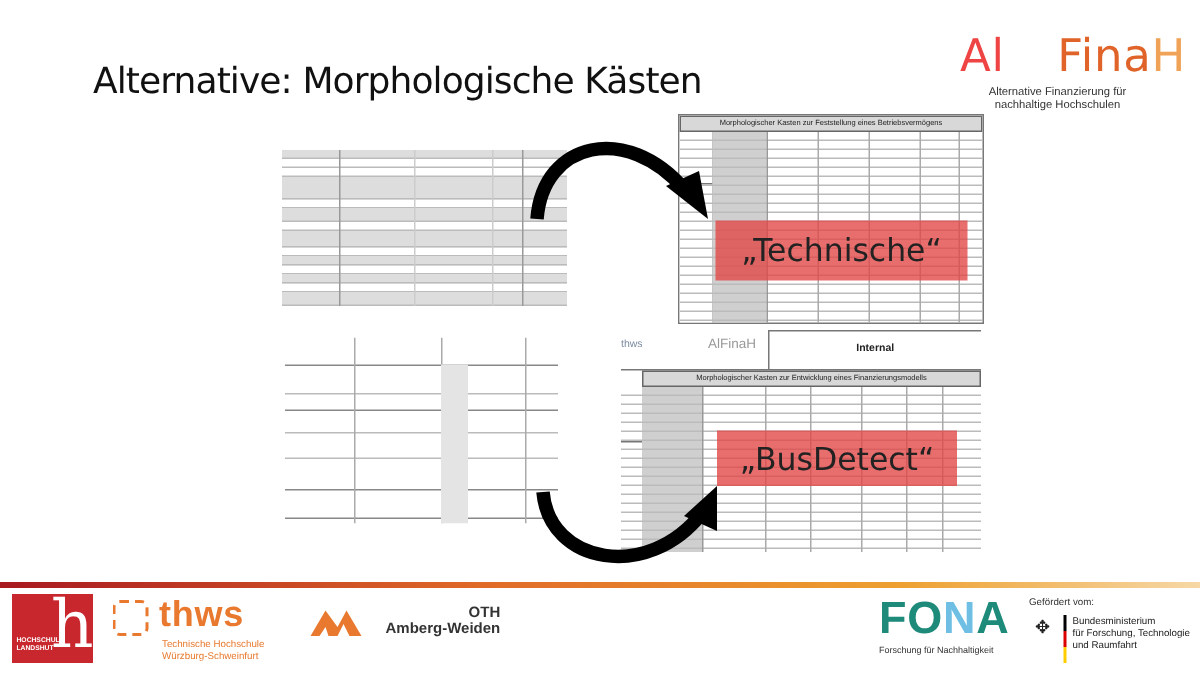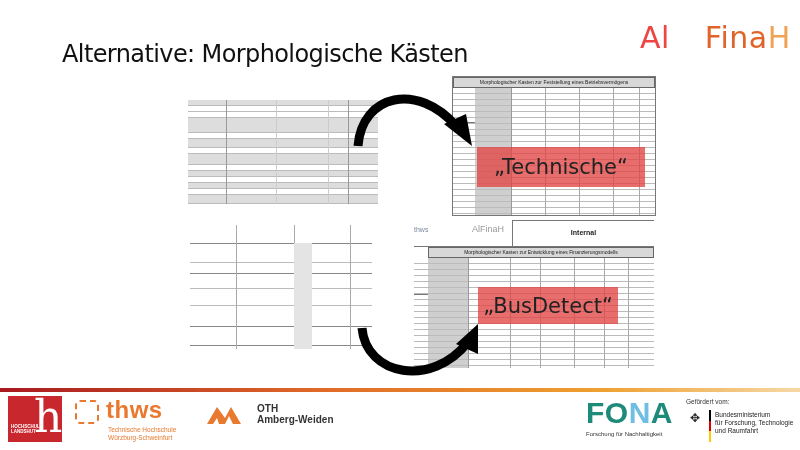--- a/index.html
+++ b/index.html
@@ -22,62 +22,66 @@
     .doc-b { left:190px; top:225px; width:182px; height:124px; }
     .doc-c { left:452px; top:76px; width:202px; height:138px; border:1px solid #777; }
     .doc-d { left:414px; top:220px; width:240px; height:148px; }
 
     .hdr-bar { background:#d8d8d8; border:1px solid #666; height:9px; font-size:5px; text-align:center; line-height:9px; color:#222; }
     .side-col { position:absolute; left:0; top:0; width:22px; bottom:0; border-right:1px solid #777; background:#fff; }
     .label-col { position:absolute; left:22px; width:36px; top:0; bottom:0; background:#cfcfcf; }
 
     .overlay { position:absolute; background:rgba(226,68,68,0.78); color:#222; font-family:"DejaVu Sans", sans-serif; display:flex; align-items:center; justify-content:center; }
     .ov-fin { left:477px; top:147px; width:168px; height:40px; font-size:21px; }
-    .ov-bus { left:478px; top:287px; width:140px; height:37px; font-size:21px; }
+    .ov-bus { left:478px; top:287px; width:160px; height:37px; font-size:21px; }
 
     .doc-d .top { height:26px; position:relative; border-bottom:1px solid #777; }
     .doc-d .thws-mini { position:absolute; left:0; top:6px; font-size:7px; color:#7a8ba0; }
     .doc-d .alf-mini { position:absolute; left:58px; top:4px; font-size:9px; color:#999; }
     .doc-d .internal { position:absolute; left:98px; right:0; top:0; bottom:0; border-left:1px solid #777; border-top:1px solid #777; text-align:center; font-size:7px; line-height:24px; color:#222; font-weight:bold; }
 
     .arrow { position:absolute; }
 
     .footer-line { position:absolute; left:0; top:388px; width:800px; height:4px; background:linear-gradient(90deg,#a81820 0%,#e06a28 40%,#eea030 75%,#f6d8a6 100%); }
 
     .logo { position:absolute; }
     .hl { left:8px; top:396px; width:54px; height:46px; background:#c9272e; color:#fff; }
     .hl .h { position:absolute; left:26px; top:-2px; font-size:44px; line-height:46px; font-family:"DejaVu Serif", serif; color:#fff; }
     .hl .t { position:absolute; left:3px; top:28px; font-size:4.5px; line-height:5px; font-weight:bold; }
     .thws { left:75px; top:398px; }
     .thws .mark { position:absolute; left:0; top:2px; width:24px; height:24px; border:2px dashed #e8792e; border-radius:5px; box-sizing:border-box; }
     .thws .name { position:absolute; left:31px; top:-2px; font-size:24px; font-weight:bold; color:#e8792e; letter-spacing:0.5px; }
     .thws .sub { position:absolute; left:33px; top:28px; font-size:6.5px; line-height:8px; color:#e8792e; white-space:nowrap; }
     .oth { left:205px; top:404px; }
     .oth .mark { position:absolute; left:0; top:0; }
-    .oth .name { position:absolute; left:52px; top:-1px; font-size:10px; line-height:11px; color:#333; font-weight:bold; white-space:nowrap; }
+    .oth .name { position:absolute; left:52px; top:-1px; font-size:10px; line-height:11px; color:#333; font-weight:bold; white-space:nowrap;text-align:right; }
     .fona { left:586px; top:398px; width:80px; text-align:left; }
     .fona .name { font-size:30px; font-weight:bold; line-height:30px; letter-spacing:0.5px; }
     .fona .f { color:#1e8a7a; }
     .fona .n { color:#6ebfe3; }
     .fona .sub { font-size:6px; color:#333; margin-top:3px; white-space:nowrap; }
     .bmbf { left:686px; top:398px; width:114px; }
     .bmbf .lbl { font-size:6.5px; color:#333; }
     .bmbf .eagle { position:absolute; left:4px; top:13px; font-size:12px; color:#222; }
     .bmbf .flag { position:absolute; left:23px; top:12px; width:2px; height:32px; background:linear-gradient(180deg,#000 0 33%,#d00 33% 66%,#fc0 66% 100%); }
     .bmbf .txt { position:absolute; left:29px; top:13px; font-size:6.5px; line-height:8px; color:#222; white-space:nowrap; }
   </style>
 </head>
 <body>
 
 <div class="title">Alternative: Morphologische Kästen</div>
 
 <div class="brand">
   <div class="brand-logo">
     <span class="a">Al</span><span class="b">Fina</span><span class="c">H</span>
   </div>
+  <div class="brand-sub">
+    <div>Alternative Finanzierung für</div>
+    <div>nachhaltige Hochschulen</div>
+  </div>
 </div>
 
 <div class="doc doc-a">
   <div class="row g"></div>
     <div class="row"></div>
     <div class="row"></div>
     <div class="row g" style="height:14px"></div>
   <div class="row"></div>
     <div class="row g" style="height:8px"></div>
     <div class="row"></div>

